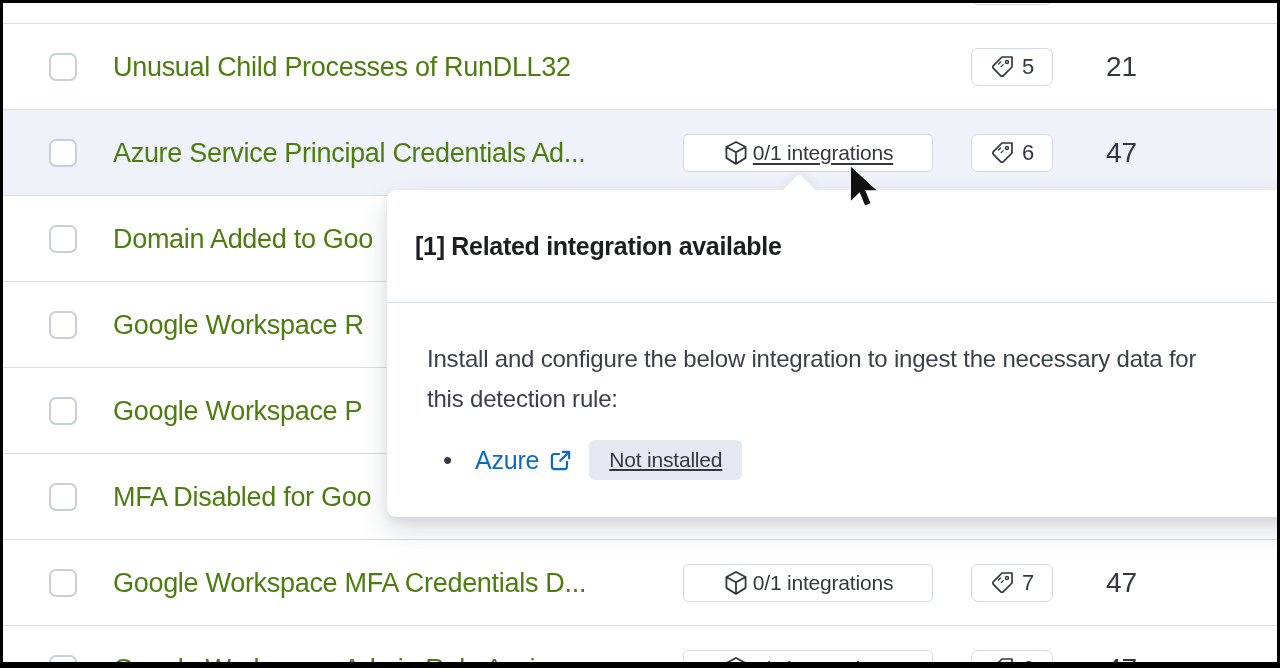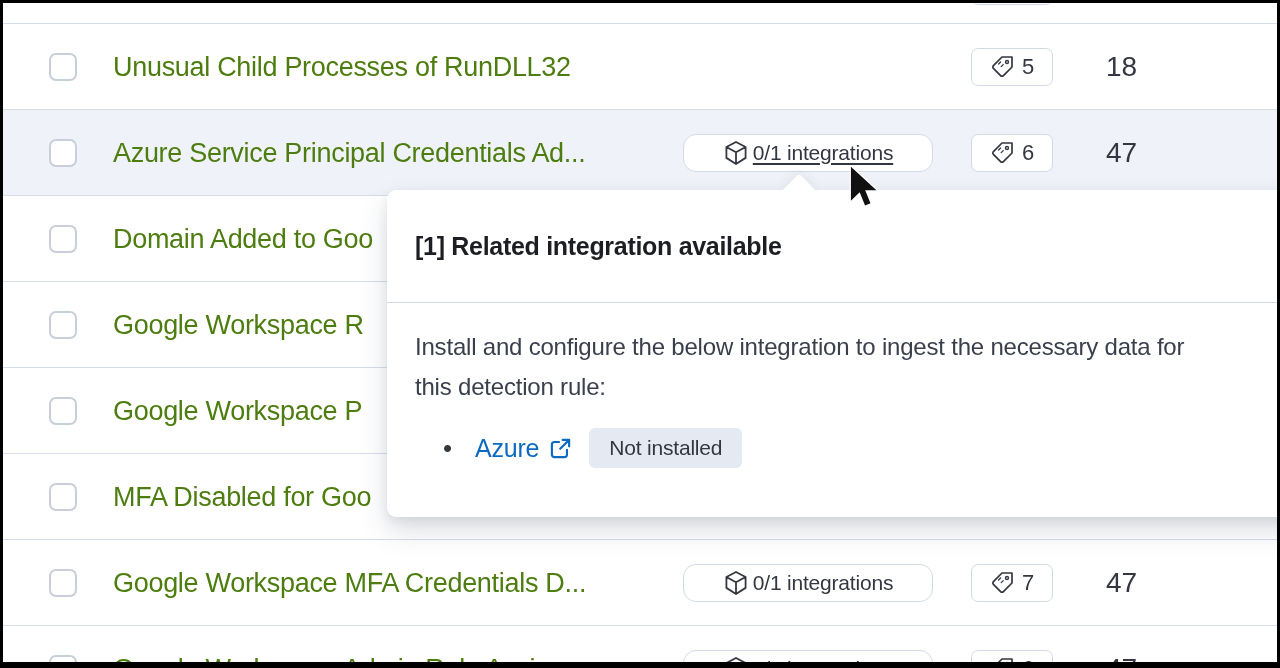--- a/index.html
+++ b/index.html
@@ -22,21 +22,21 @@
     border:2px solid #c8cfdb;border-radius:7px;background:#fff;box-sizing:border-box;
   }
   .rule-link{
     position:absolute;left:110px;top:50%;transform:translateY(-50%);
     font-size:27px;font-weight:500;color:#4d7c0f;text-decoration:none;
     letter-spacing:-0.3px;white-space:nowrap;
   }
   .int-badge{
     position:absolute;left:680px;top:50%;transform:translateY(-50%);
     width:250px;height:38px;box-sizing:border-box;
-    border:1px solid #d3dae6;border-radius:13px;background:#fff;
+    border:1px solid #d3dae6;border-radius:5px;background:#fff;
     display:flex;align-items:center;justify-content:center;gap:4px;
     color:#343741;font-size:21px;letter-spacing:-0.2px;white-space:nowrap;cursor:pointer;
   }
   .int-badge.hovered .int-label{text-decoration:underline;text-underline-offset:3px;}
   .tag-badge{
     position:absolute;left:968px;top:50%;transform:translateY(-50%);
     width:82px;height:38px;box-sizing:border-box;
     border:1px solid #d3dae6;border-radius:7px;background:#fff;
     display:flex;align-items:center;justify-content:center;gap:8px;
     color:#343741;font-size:22px;cursor:pointer;
@@ -58,27 +58,27 @@
     transform:rotate(45deg);border-radius:3px;
     box-shadow:-4px -4px 8px rgba(65,78,101,0.05);
   }
   .popover-title{
     padding:42px 28px 0;font-size:25px;font-weight:700;color:#1d1e24;letter-spacing:-0.3px;
   }
   .popover-divider{height:1px;background:#d3dae6;margin:41px 49px 0 0;}
   .popover-body{
     padding:24px 28px 0;font-size:24px;line-height:40px;color:#3a3f4c;letter-spacing:-0.2px;
   }
-  .popover-body p{margin:0;max-width:770px;}
+  .popover-body p{margin:12px;max-width:770px;}
   .bullet-row{display:flex;align-items:center;margin:21px 0 0 28px;}
   .bullet-dot{width:24px;font-size:26px;color:#343741;flex:none;}
   .azure-link{display:flex;align-items:center;gap:10px;color:#0b6bc2;font-size:25px;font-weight:500;text-decoration:none;cursor:pointer;margin-left:8px;}
   .status-badge{
     margin-left:17px;height:40px;display:flex;align-items:center;padding:0 20px;
-    background:#e4e9f2;border-radius:6px;font-size:21px;color:#343741;letter-spacing:-0.2px;
+    background:#e4e9f2;border-radius:6px;font-size:21px;color:#343741;letter-spacing:-0.2px;text-decoration:underline;
   }
 
   .cursor{position:absolute;left:848px;top:165px;z-index:30;pointer-events:none;}
   svg{display:block;}
 </style>
 </head>
 <body>
 
 <div class="table">
 
@@ -92,21 +92,21 @@
     <span class="tag-badge">
       <svg viewBox="0 0 24 24" width="24" height="24">
           <g transform="scale(-1,1) translate(-24,0)">
             <path d="M20.59 13.41l-7.17 7.17a2 2 0 0 1-2.83 0L2 12V2h10l8.59 8.59a2 2 0 0 1 0 2.83z" fill="none" stroke="#343741" stroke-width="1.7" stroke-linejoin="round"></path>
             <circle cx="7" cy="7" r="1.5" fill="none" stroke="#343741" stroke-width="1.4"></circle>
             <path d="M10.8 9.6l2 2M13.4 7l2 2" stroke="#343741" stroke-width="1.3" stroke-linecap="round"></path>
           </g>
         </svg>
       <span>5</span>
     </span>
-    <span class="count">18</span>
+    <span class="count">21</span>
   </div>
 
   <div class="row highlight">
     <span class="checkbox"></span>
     <a class="rule-link">Azure Service Principal Credentials Ad...</a>
     <span class="int-badge hovered">
       <svg viewBox="0 0 16 16" width="26" height="26">
           <path d="M8 1.2 L13.9 4.3 V11 L8 14.8 L2.1 11 V4.3 Z M2.1 4.3 L8 7.5 L13.9 4.3 M8 7.5 V14.8" fill="none" stroke="#343741" stroke-width="1.1" stroke-linejoin="round"></path>
         </svg>
       <span class="int-label">0/1 integrations</span>

